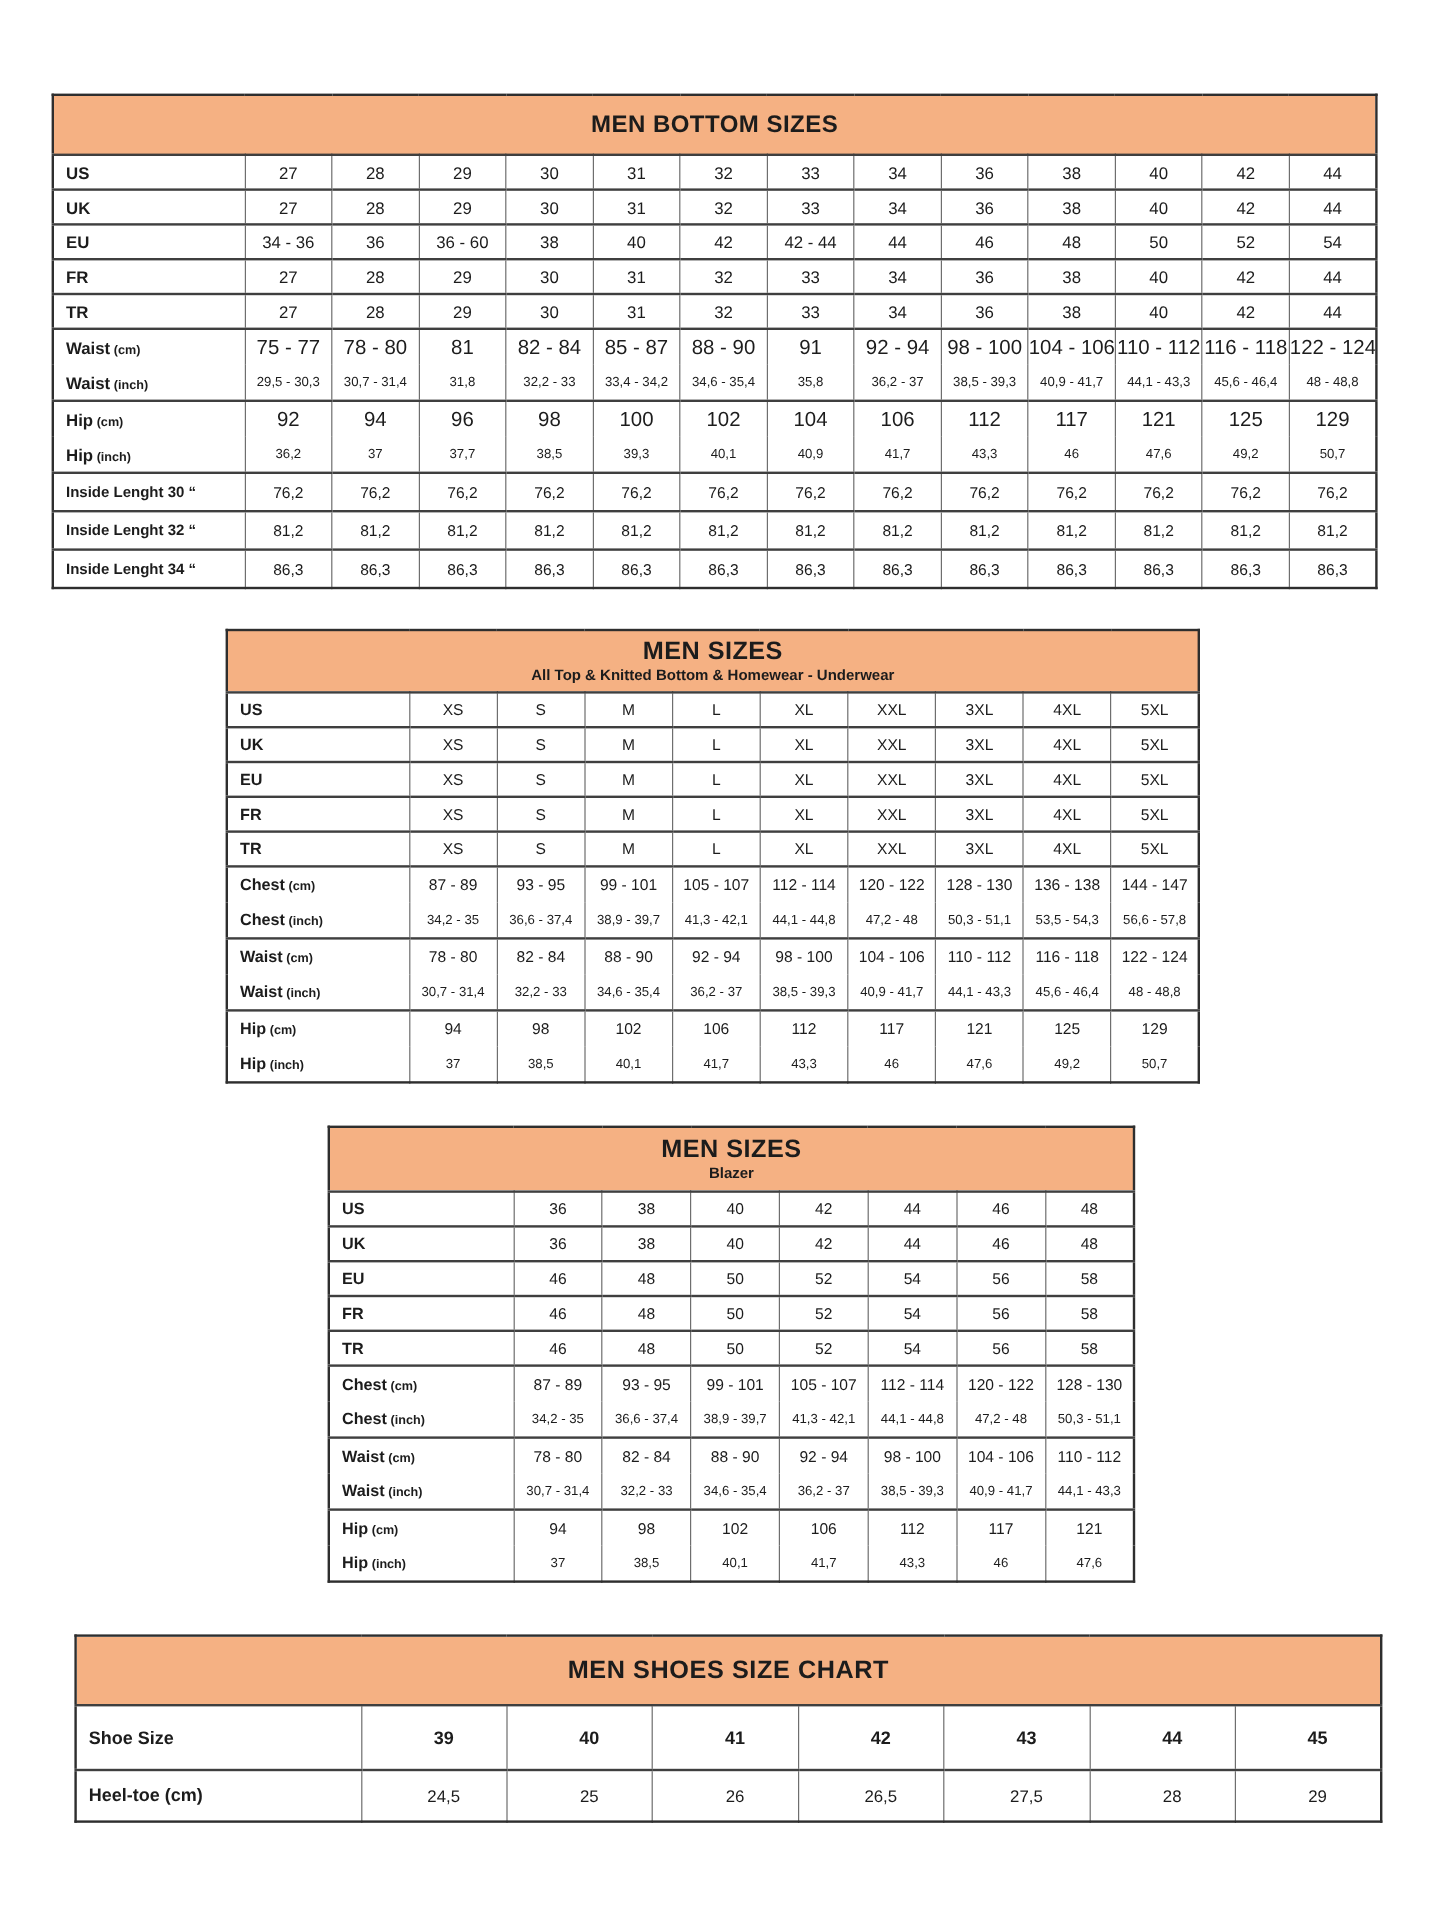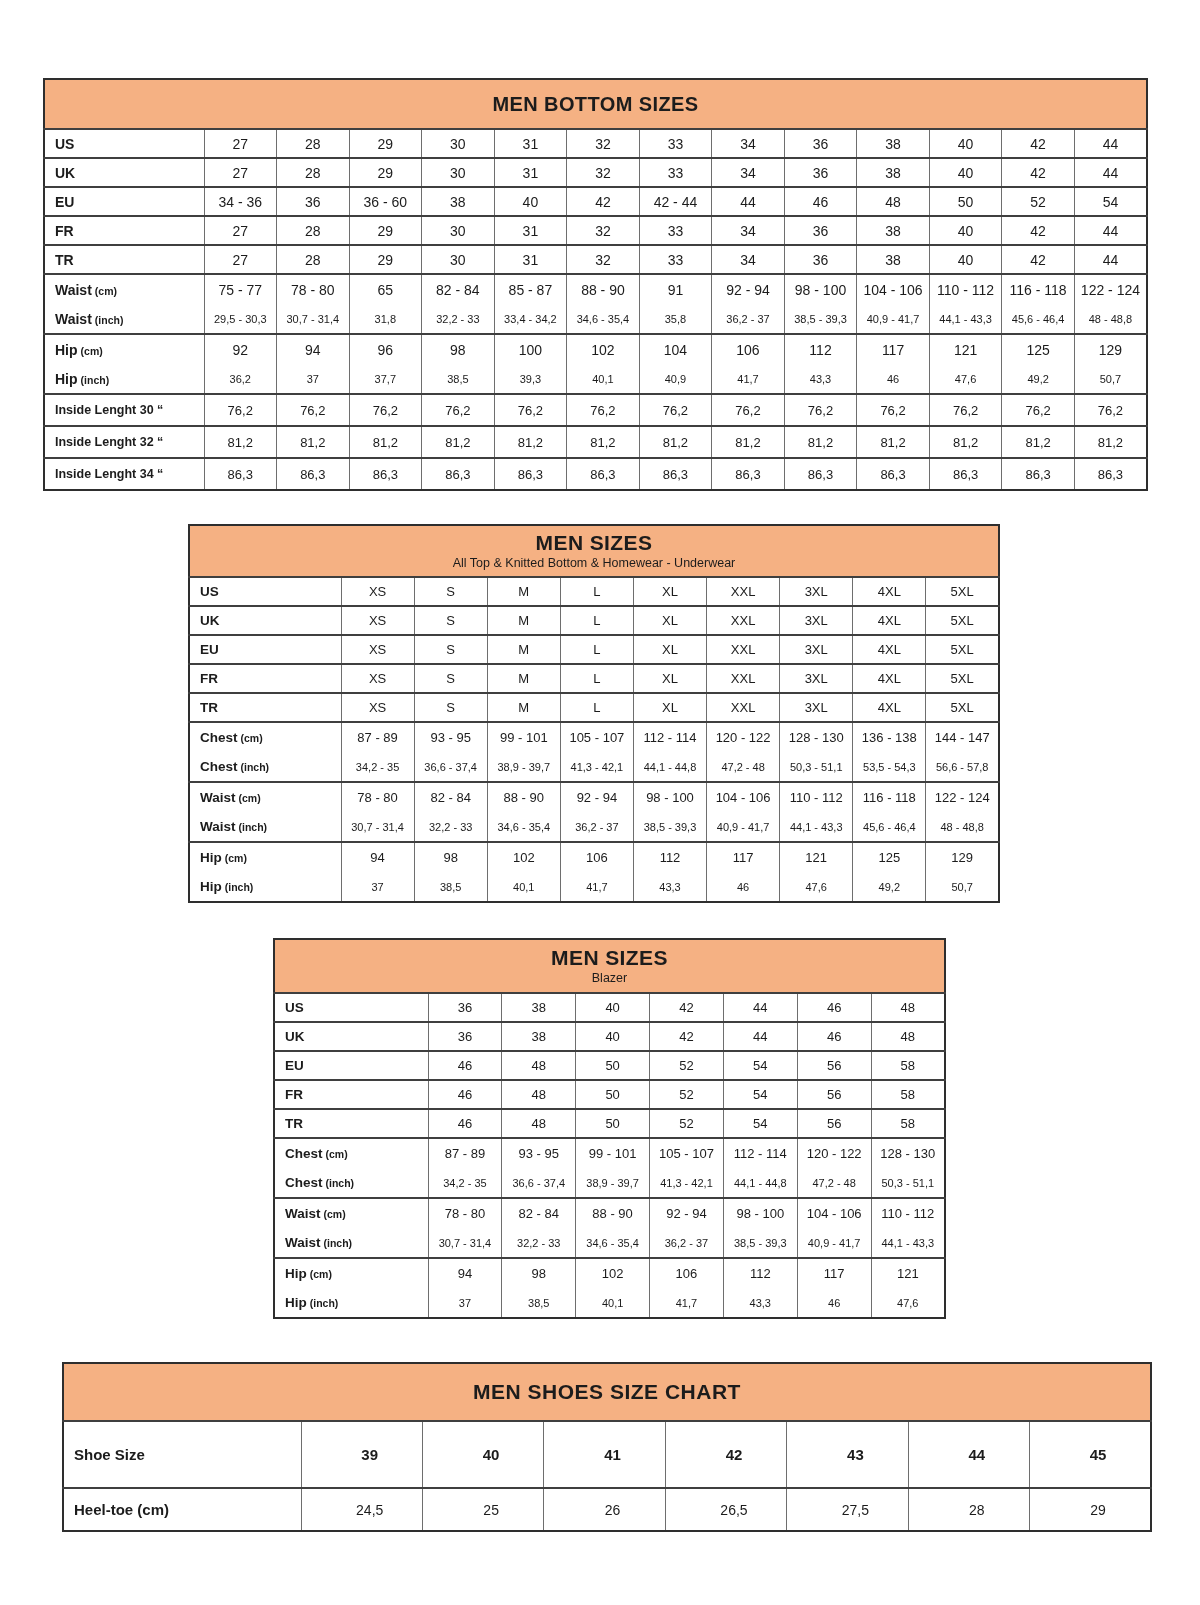--- a/index.html
+++ b/index.html
@@ -30,38 +30,38 @@
   .unit{font-size:10.5px;font-weight:bold;margin-left:3px;}
 
   
   .band{
     background:var(--header-bg);
     border-bottom:2px solid var(--border-dark);
     border-right:none;
     margin-left:44px;
   }
   .band-title{font-weight:bold;font-size:20px;letter-spacing:.4px;line-height:1.15;}
-  .band-sub{font-weight:normal;font-size:12.5px;line-height:1.25;margin-top:1px;}
+  .band-sub{font-weight:bold;font-size:12.5px;line-height:1.25;margin-top:1px;}
 
   
   .r-single{height:29px;}
   .r-group-top,.r-group-bottom{height:30px;}
   .r-inside{height:32px;}
-  .r-shoe{height:67px;}
+  .r-shoe{height:54px;}
   .r-heel{height:43px;}
   .tbl tr.r-group-top > *{border-bottom:none;}
   .tbl tr.r-group-bottom td{font-size:11px;}
 
   
   .t1{left:43px;top:78px;width:1105px;}
   .t1 col.lab-col{width:160px;}
   .t1 thead tr{height:50px;}
   .t1 td{font-size:14px;}
   .t1 th.lab{font-size:14px;}
-  .t1 tr.r-group-top td{font-size:14px;margin-top:44px;}
+  .t1 tr.r-group-top td{font-size:17px;margin-top:44px;}
   .t1 tr.r-inside td{font-size:13px;}
   .t1 tr.r-inside th.lab{font-size:12.5px;}
 
   
   .t2{left:188px;top:524px;width:812px;}
   .t2 col.lab-col{width:152px;}
   .t2 thead tr{height:52px;}
   .t2 td{font-size:13px;}
   .t2 th.lab{font-size:13.5px;}
   .t2 .band-title{font-size:21px;}
@@ -178,21 +178,21 @@
           <td>36</td>
           <td>38</td>
           <td>40</td>
           <td>42</td>
           <td>44</td>
         </tr>
         <tr class="r-group-top">
           <th class="lab"><span>Waist</span><span class="unit">(cm)</span></th>
           <td>75 - 77</td>
           <td>78 - 80</td>
-          <td>65</td>
+          <td>81</td>
           <td>82 - 84</td>
           <td>85 - 87</td>
           <td>88 - 90</td>
           <td>91</td>
           <td>92 - 94</td>
           <td>98 - 100</td>
           <td>104 - 106</td>
           <td>110 - 112</td>
           <td>116 - 118</td>
           <td>122 - 124</td>

